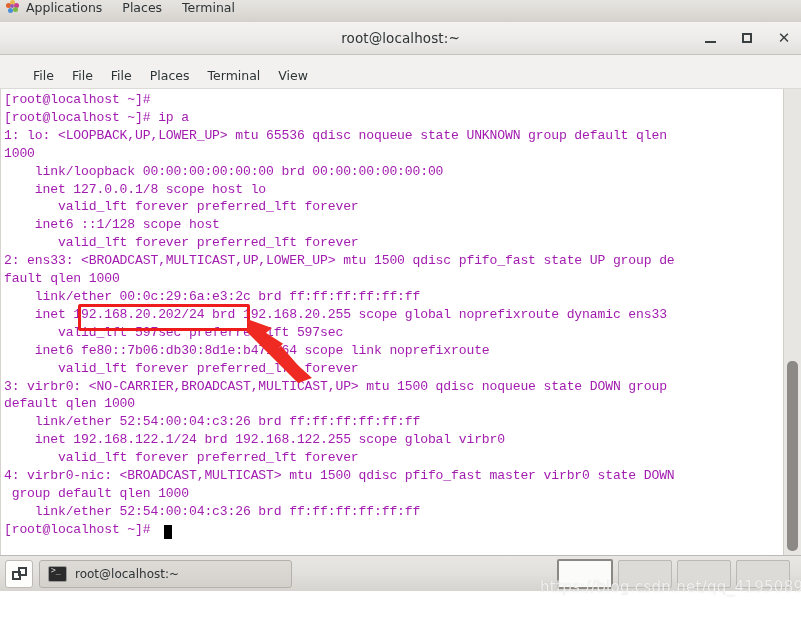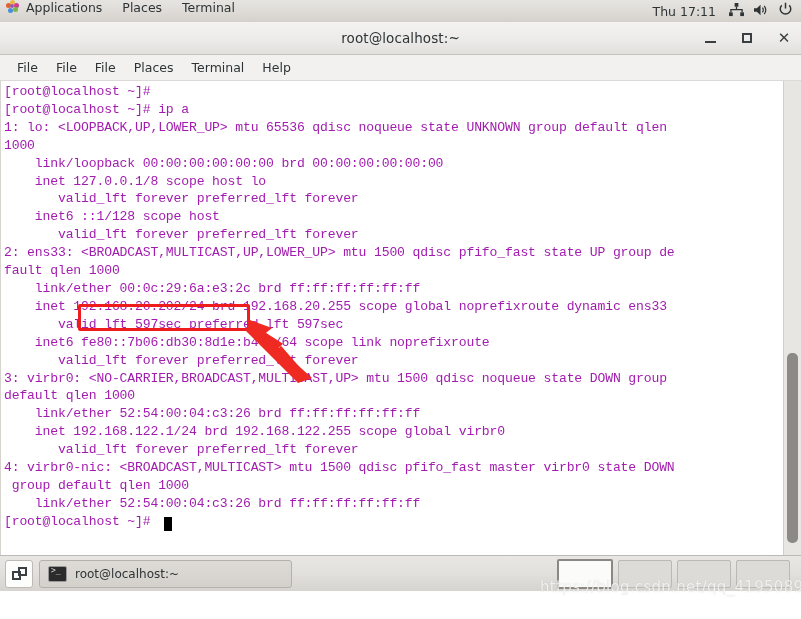--- a/index.html
+++ b/index.html
@@ -45,22 +45,22 @@
            color:#3a3f41;font-size:14px;line-height:1;cursor:default;}
   .minimize-glyph{display:block;width:11px;height:2px;background:#3a3f41;margin-top:7px;}
   .maximize-glyph{display:block;width:6px;height:6px;border:2px solid #3a3f41;}
   .close-glyph{font-size:15px;font-weight:700;line-height:1;}
 
   .menubar{
     height:26px;width:100%;
     background:#f2f1f0;
     border-bottom:1px solid #dcdad6;
     display:flex;align-items:center;
-    padding-left:8px;box-sizing:border-box;
-    font-size:12.5px;color:#2e3436;
+    padding-left:24px;box-sizing:border-box;
+    font-size:12.5px;color:#2e3436;margin-top:8px;
   }
   .menu-item{padding:0 9px;height:100%;display:flex;align-items:center;}
 
   
   .term-wrap{
     position:relative;width:801px;height:474px;background:#ffffff;
     box-sizing:border-box;
     border-left:1px solid #d7d4d0;
   }
   .term{
@@ -179,44 +179,20 @@
         <span>Applications</span>
       </div>
       <div class="tp-item">
         <span>Places</span>
       </div>
       <div class="tp-item">
         <span>Terminal</span>
       </div>
     </div>
     <div class="tp-spacer"></div>
-    <div class="tp-right">
-      <span class="clock">Thu 17:11</span>
-      <span>
-        <svg width="15" height="14" viewBox="0 0 16 15">
-          <rect x="6" y="0" width="4" height="4" fill="#2e3436"></rect>
-          <rect x="0" y="10" width="4" height="4" fill="#2e3436"></rect>
-          <rect x="12" y="10" width="4" height="4" fill="#2e3436"></rect>
-          <path d="M8 4 L8 7 M2 10 L2 7 L14 7 L14 10" stroke="#2e3436" stroke-width="1.4" fill="none"></path>
-        </svg>
-      </span>
-      <span>
-        <svg width="16" height="14" viewBox="0 0 17 15">
-          <path d="M1 5.5 L4 5.5 L8 2 L8 13 L4 9.5 L1 9.5 Z" fill="#2e3436"></path>
-          <path d="M10 5 Q12 7.5 10 10" stroke="#2e3436" stroke-width="1.3" fill="none"></path>
-          <path d="M12 3 Q15.2 7.5 12 12" stroke="#2e3436" stroke-width="1.3" fill="none"></path>
-        </svg>
-      </span>
-      <span>
-        <svg width="15" height="15" viewBox="0 0 16 16">
-          <path d="M4 3.4 A5.6 5.6 0 1 0 12 3.4" stroke="#2e3436" stroke-width="1.6" fill="none"></path>
-          <line x1="8" y1="0.8" x2="8" y2="7" stroke="#2e3436" stroke-width="1.6"></line>
-        </svg>
-      </span>
-    </div>
   </div>
 
   <div class="window">
 
     <div class="titlebar">
       <span class="title-text">root@localhost:~</span>
       <div class="win-btns">
         <span class="win-btn">
           <span class="minimize-glyph"></span>
         </span>
@@ -228,21 +204,21 @@
         </span>
       </div>
     </div>
 
     <div class="menubar">
       <div class="menu-item">File</div>
       <div class="menu-item">File</div>
       <div class="menu-item">File</div>
       <div class="menu-item">Places</div>
       <div class="menu-item">Terminal</div>
-      <div class="menu-item">Help</div>
+      <div class="menu-item">View</div>
     </div>
 
     <div class="term-wrap">
       <div class="term">
         <pre class="termtext">[root@localhost ~]#
 [root@localhost ~]# ip a
 1: lo: &lt;LOOPBACK,UP,LOWER_UP&gt; mtu 65536 qdisc noqueue state UNKNOWN group default qlen
 1000
     link/loopback 00:00:00:00:00:00 brd 00:00:00:00:00:00
     inet 127.0.0.1/8 scope host lo

